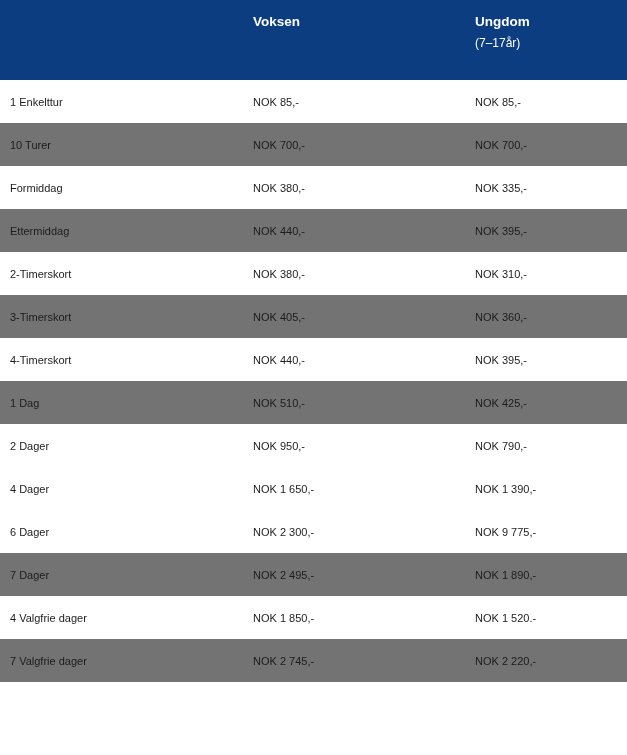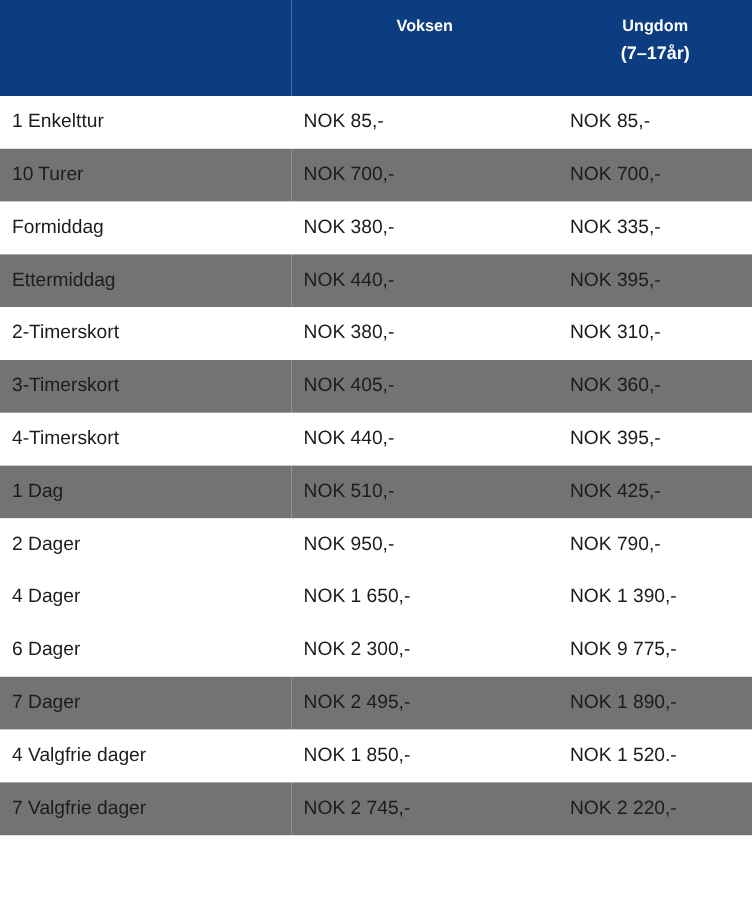--- a/index.html
+++ b/index.html
@@ -19,39 +19,39 @@
     border-collapse: collapse;
     table-layout: fixed;
   }
   .price-table col.c0 { width: 243px; }
   .price-table col.c1 { width: 222px; }
   .price-table col.c2 { width: 162px; }
 
   thead th {
     background: #0b3d80;
     color: #ffffff;
-    text-align: center;
+    text-align: left;
     font-size: 13.5px;
     font-weight: bold;
     vertical-align: top;
     padding: 14px 10px 16px 10px;
     height: 50px;
   }
   thead th.first {
     padding-left: 10px;
   }
   thead th .sub {
     display: block;
-    font-weight: bold;
-    font-size: 15px;
+    font-weight: normal;
+    font-size: 12px;
     margin-top: 7px;
     color: #ffffff;
   }
   tbody td {
-    font-size: 16px;
+    font-size: 11px;
     padding: 13px 10px 13px 10px;
     vertical-align: middle;
     height: 17px;
     color: #1c1c1c;
     border: none;
   }
   tbody tr.odd td { background: #ffffff; }
   tbody tr.even td { background: #737373; }
   tbody td.label { padding-left: 10px; }
 </style>

